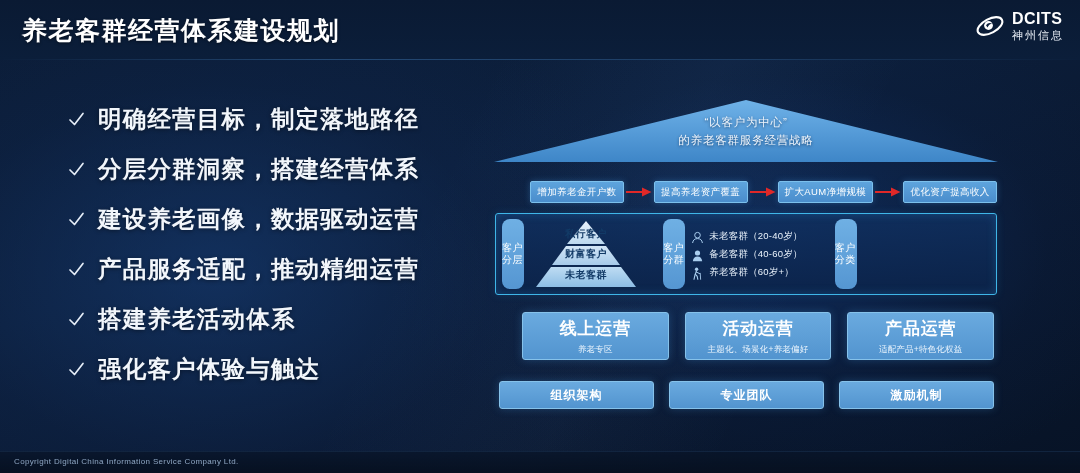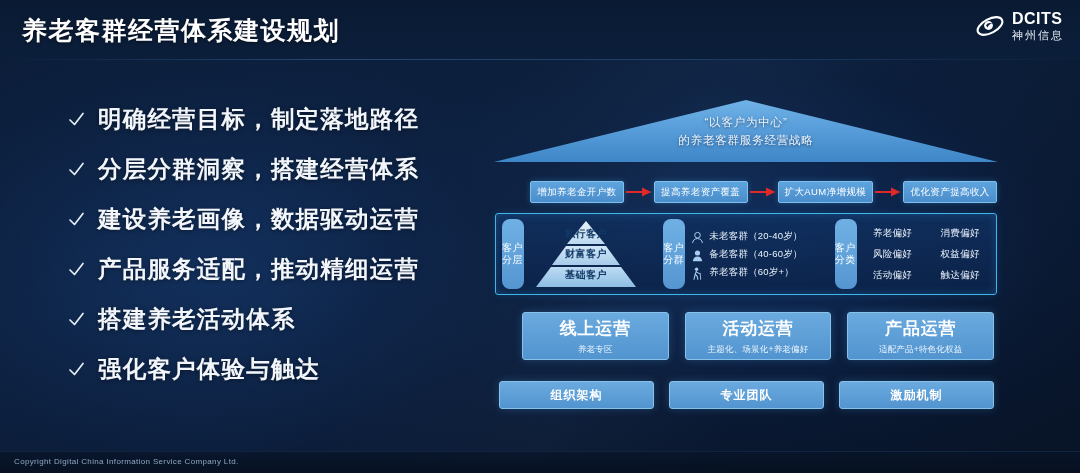--- a/index.html
+++ b/index.html
@@ -353,21 +353,21 @@
                   <stop offset="0%" stop-color="#bedcf3"></stop>
                     <stop offset="100%" stop-color="#8dbde4"></stop>
                 </linearGradient>
               </defs>
               <polygon points="62,1 81,24 43,24" fill="url(#pt)"></polygon>
               <polygon points="42,26 82,26 96,45 28,45" fill="url(#pm)"></polygon>
               <polygon points="27,47 97,47 112,67 12,67" fill="url(#pb)"></polygon>
             </svg>
             <div class="pyr-label pyr-l0">私行客户</div>
             <div class="pyr-label pyr-l1">财富客户</div>
-            <div class="pyr-label pyr-l2">基础客户</div>
+            <div class="pyr-label pyr-l2">未老客群</div>
           </div>
         </div>
       </div>
 
       <div class="seg seg-2">
         <div class="vtab">客户分群</div>
         <div class="seg-body">
           <div class="group-list">
             <div class="group-row">
               <span class="group-icon">
@@ -398,30 +398,20 @@
                 </svg>
               </span>
               <span class="group-text">养老客群（60岁+）</span>
             </div>
           </div>
         </div>
       </div>
 
       <div class="seg seg-3">
         <div class="vtab">客户分类</div>
-        <div class="seg-body">
-          <div class="pref-grid">
-            <div class="pref-cell">养老偏好</div>
-            <div class="pref-cell">消费偏好</div>
-            <div class="pref-cell">风险偏好</div>
-            <div class="pref-cell">权益偏好</div>
-            <div class="pref-cell">活动偏好</div>
-            <div class="pref-cell">触达偏好</div>
-          </div>
-        </div>
       </div>
     </div>
 
     <div class="ops-row">
       <div class="ops-card">
         <span class="ops-title">线上运营</span>
         <span class="ops-sub">养老专区</span>
       </div>
       <div class="ops-card">
         <span class="ops-title">活动运营</span>

